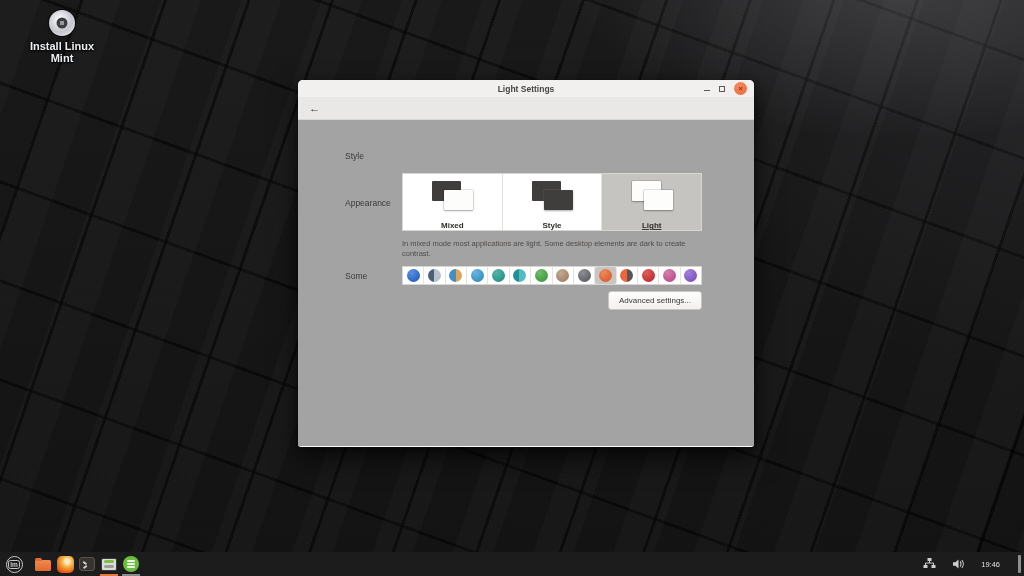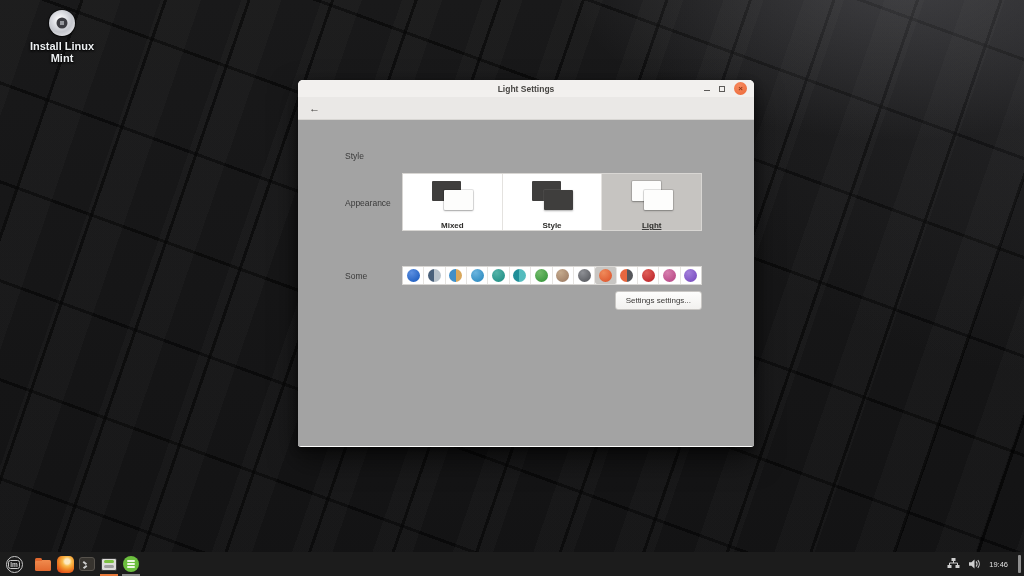--- a/index.html
+++ b/index.html
@@ -115,21 +115,21 @@
   .pill{width:10px;height:3.5px;border-radius:2px;}
   .pill.green{background:#7cc142;}
   .pill.grey{background:#9d9d9d;}
   .software-icon{width:16px;height:16px;background:#6cbf3e;border-radius:50%;
     display:flex;flex-direction:column;align-items:center;justify-content:center;gap:1.5px;}
   .line{width:8px;height:1.5px;background:#eef7e6;border-radius:1px;}
   .indicator{position:absolute;bottom:0;left:2px;right:2px;height:2px;}
   .indicator.orange{background:#e8793a;}
   .indicator.grey{background:#8a8a8a;}
 
-  .panel-right{display:flex;align-items:center;height:100%;gap:8px;padding-right:3px;}
+  .panel-right{display:flex;align-items:center;height:100%;gap:16px;padding-right:3px;}
   .tray-time{font-size:7.5px;color:#e0e0e0;}
   .show-desktop{width:3px;height:18px;background:#8f8f8f;border-radius:1px;cursor:pointer;margin-left:2px;}
 </style>
 </head>
 <body>
 
 <div class="desktop">
 
   <div class="desktop-icon">
     <div class="disc"></div>
@@ -170,20 +170,21 @@
           </div>
           <div class="seg-cell selected">
             <div class="thumb">
               <div class="t-back light"></div>
               <div class="t-front light"></div>
             </div>
             <div class="seg-label">Light</div>
           </div>
         </div>
 
+      <div class="appearance-desc">In mixed mode most applications are light. Some desktop elements are dark to create contrast.</div>
 
       <div class="field-label color-label">Some</div>
       <div class="swatches">
           <div class="swatch-cell">
             <div class="swatch-dot" style="background: radial-gradient(circle at 35% 28%, rgb(91, 143, 224), rgb(37, 99, 196) 75%);"></div>
           </div>
           <div class="swatch-cell">
             <div class="swatch-dot" style="background: linear-gradient(90deg, rgb(73, 96, 122) 50%, rgb(185, 195, 203) 50%);"></div>
           </div>
           <div class="swatch-cell">
@@ -218,21 +219,21 @@
           </div>
           <div class="swatch-cell">
             <div class="swatch-dot" style="background: radial-gradient(circle at 35% 28%, rgb(214, 127, 174), rgb(189, 79, 139) 75%);"></div>
           </div>
           <div class="swatch-cell">
             <div class="swatch-dot" style="background: radial-gradient(circle at 35% 28%, rgb(163, 127, 219), rgb(126, 83, 196) 75%);"></div>
           </div>
         </div>
 
       <div class="advanced-row">
-        <span class="advanced-btn">Settings settings...</span>
+        <span class="advanced-btn">Advanced settings...</span>
       </div>
 
     </div>
   </div>
 
   <div class="panel">
     <div class="panel-left">
       <div class="panel-icon menu">
         <div class="mint-circle">
           <span>lm</span>

